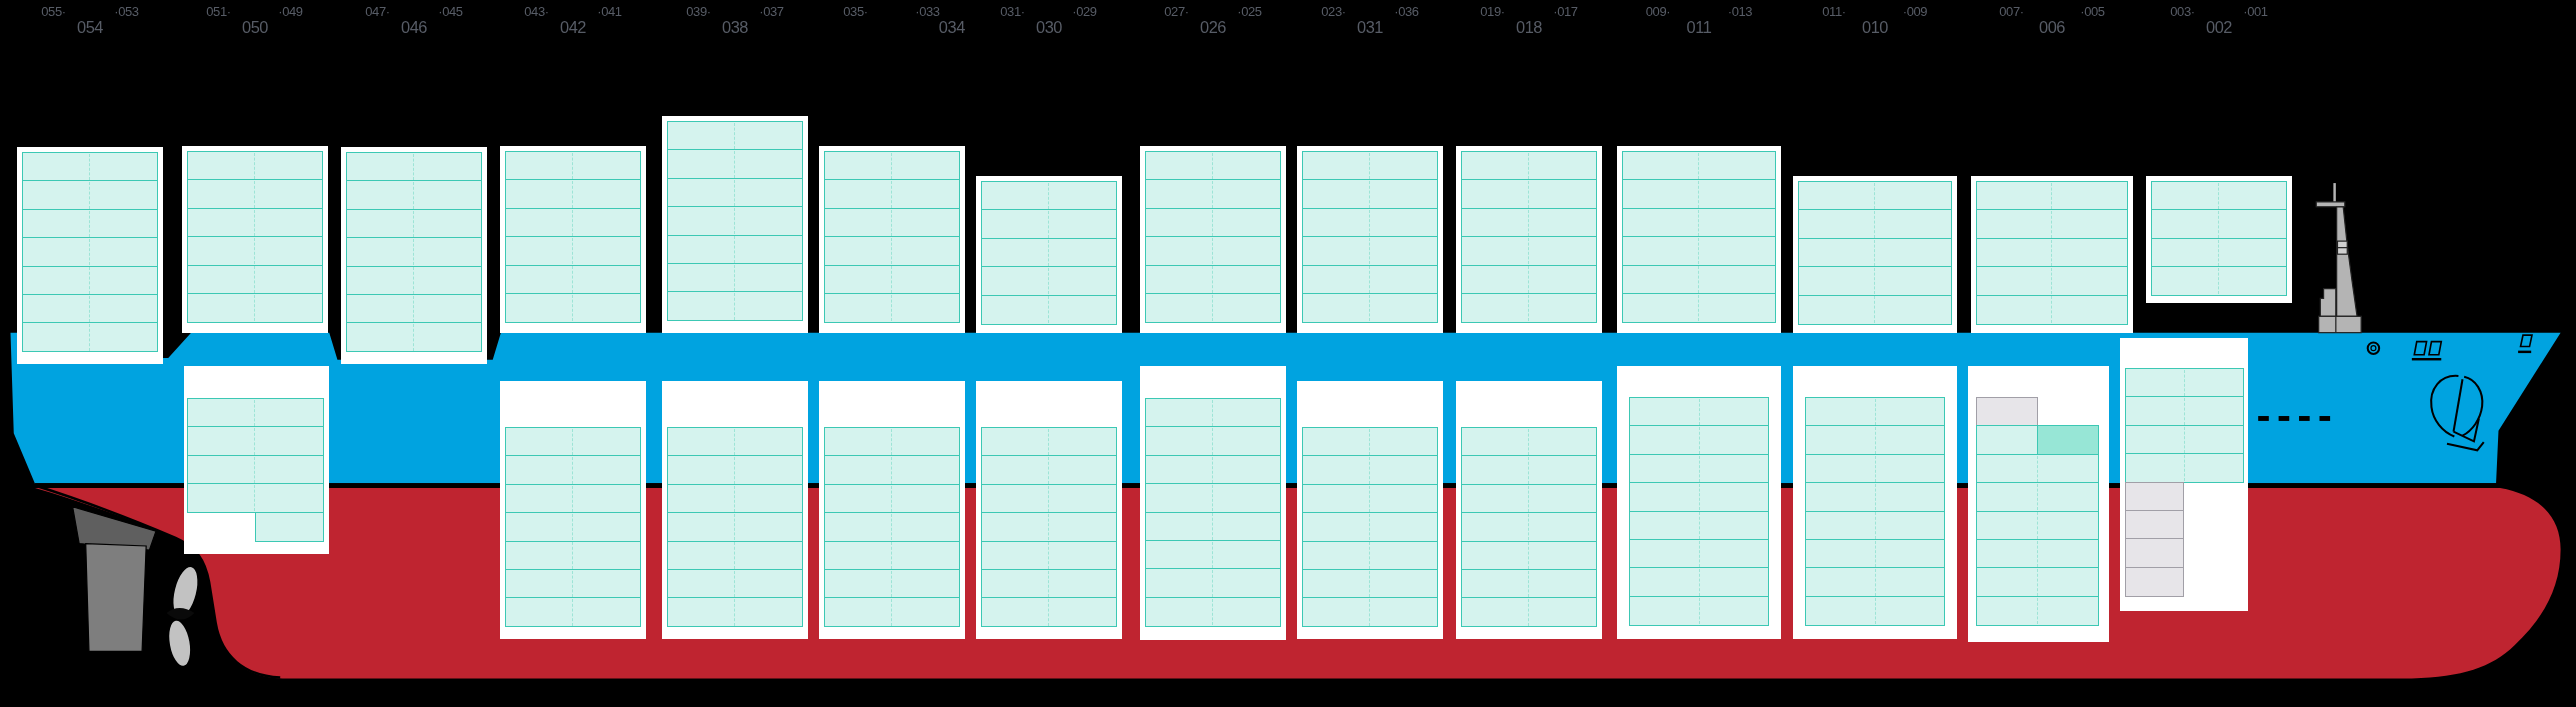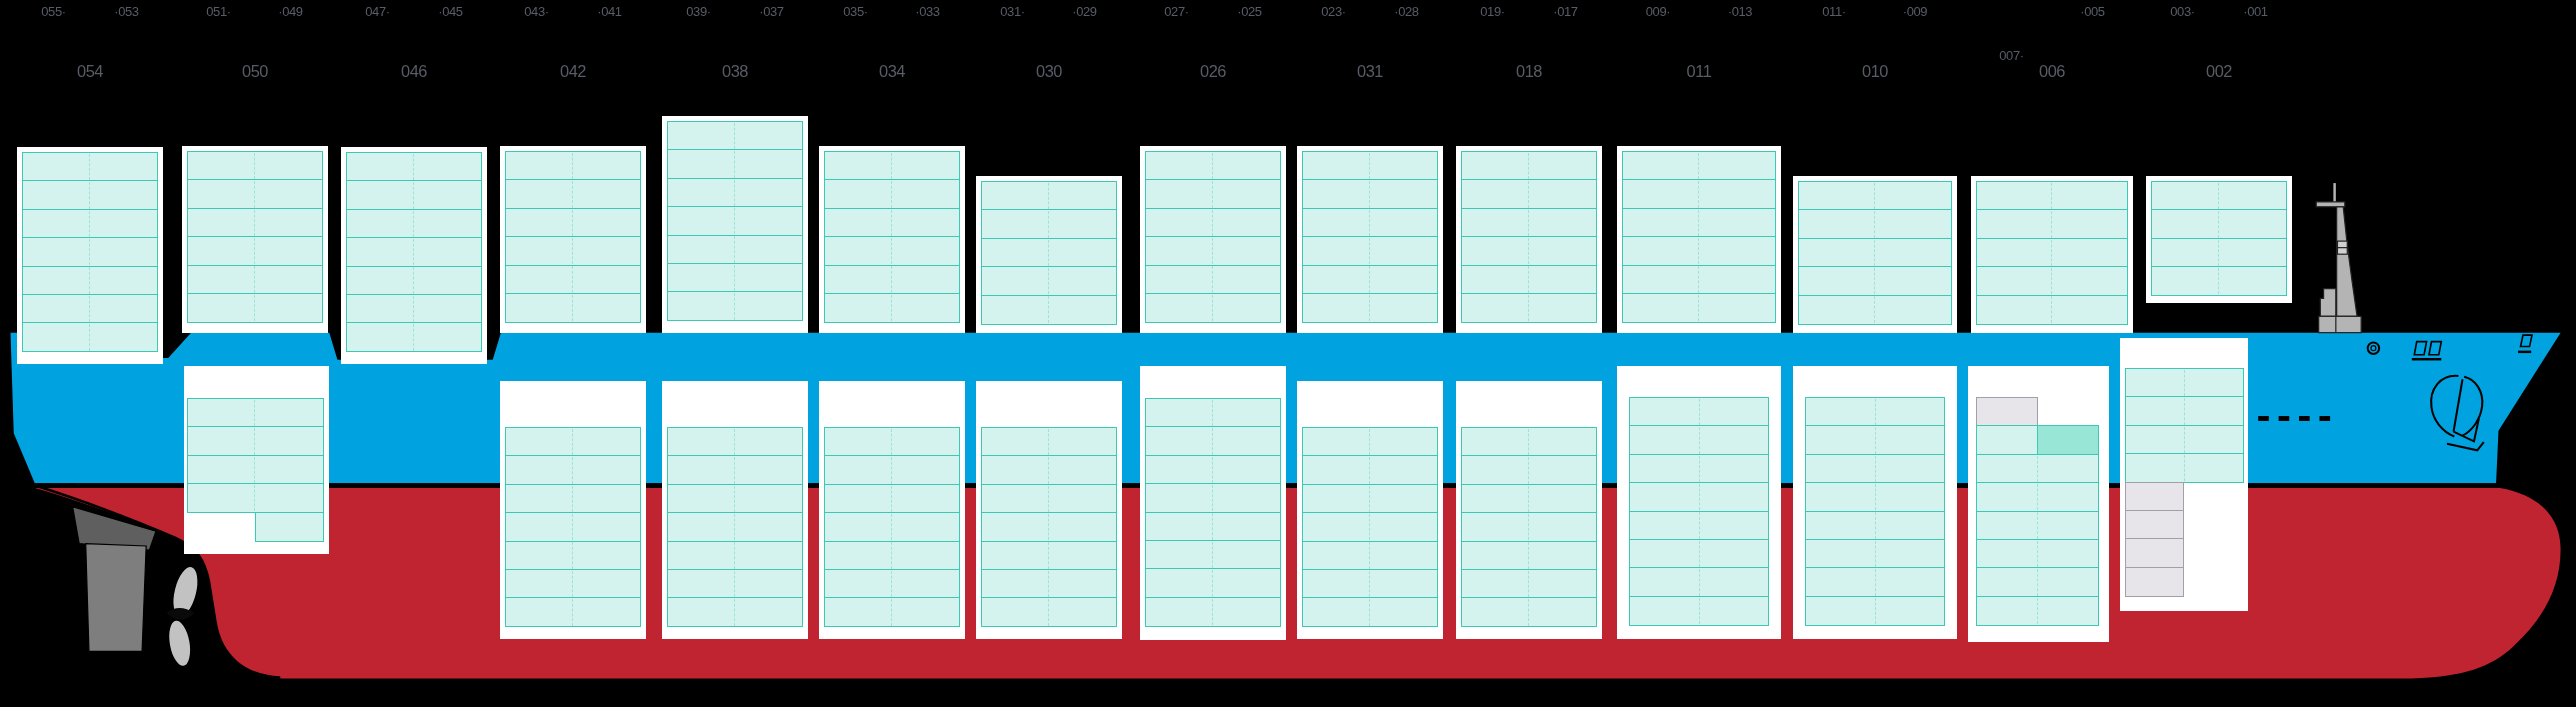--- a/index.html
+++ b/index.html
@@ -3,21 +3,21 @@
 <meta charset="utf-8">
 <style>
   html,body{margin:0;padding:0;background:#000;}
   #canvas{position:relative;width:2576px;height:707px;background:var(--bg,#000);overflow:hidden;
           font-family:"Liberation Sans", sans-serif;}
   #hull-art{position:absolute;left:0;top:0;}
   .layer{position:absolute;left:0;top:0;width:100%;height:100%;}
   
   .lbl{position:absolute;color:var(--label);text-align:center;letter-spacing:-0.4px;}
   .lbl.small{font-size:13px;top:4.1px;}
-  .lbl.big{font-size:16.4px;top:18px;margin-top:44px;}
+  .lbl.big{font-size:16.4px;top:18px;}
   
   .stack,.hold{position:absolute;background:var(--hold-bg);}
   .cells{position:absolute;}
   .row{height:30px;box-sizing:border-box;border:1.6px solid var(--c-border);background:var(--c-fill);position:relative;}
   .row + .row{margin-top:-1.6px;}
   .row.full::after{content:"";position:absolute;left:50%;top:0.8px;bottom:0.8px;border-left:1.6px dashed var(--c-divider);margin-left:-0.8px;}
   .row.rh{width:50%;margin-left:50%;}
   .row.gl{width:50%;margin-left:0;background:var(--g-fill);border-color:var(--g-border);}
   .row.sp{border:none;background:transparent;display:flex;}
   .row.sp .h{flex:1;box-sizing:border-box;border:1.6px solid var(--c-border);}
@@ -387,40 +387,40 @@
       <div class="lbl small" style="left: 414px; width: 73px;">·045</div>
       <div class="lbl big" style="left: 341px; width: 146px;">046</div>
       <div class="lbl small" style="left: 500px; width: 73px;">043·</div>
       <div class="lbl small" style="left: 573px; width: 73px;">·041</div>
       <div class="lbl big" style="left: 500px; width: 146px;">042</div>
       <div class="lbl small" style="left: 662px; width: 73px;">039·</div>
       <div class="lbl small" style="left: 735px; width: 73px;">·037</div>
       <div class="lbl big" style="left: 662px; width: 146px;">038</div>
       <div class="lbl small" style="left: 819px; width: 73px;">035·</div>
       <div class="lbl small" style="left: 891px; width: 73px;">·033</div>
-      <div class="lbl big" style="left: 819px; width: 146px;">034</div>
+      <div class="lbl big" style="left: 819px; width: 146px; text-align: right;">034</div>
       <div class="lbl small" style="left: 976px; width: 73px;">031·</div>
       <div class="lbl small" style="left: 1048px; width: 73px;">·029</div>
       <div class="lbl big" style="left: 976px; width: 146px;">030</div>
       <div class="lbl small" style="left: 1140px; width: 73px;">027·</div>
       <div class="lbl small" style="left: 1213px; width: 73px;">·025</div>
       <div class="lbl big" style="left: 1140px; width: 146px;">026</div>
       <div class="lbl small" style="left: 1297px; width: 73px;">023·</div>
-      <div class="lbl small" style="left: 1370px; width: 73px;">·028</div>
+      <div class="lbl small" style="left: 1370px; width: 73px;">·036</div>
       <div class="lbl big" style="left: 1297px; width: 146px;">031</div>
       <div class="lbl small" style="left: 1456px; width: 73px;">019·</div>
       <div class="lbl small" style="left: 1529px; width: 73px;">·017</div>
       <div class="lbl big" style="left: 1456px; width: 146px;">018</div>
       <div class="lbl small" style="left: 1617px; width: 82px;">009·</div>
       <div class="lbl small" style="left: 1699px; width: 82px;">·013</div>
       <div class="lbl big" style="left: 1617px; width: 164px;">011</div>
       <div class="lbl small" style="left: 1793px; width: 82px;">011·</div>
       <div class="lbl small" style="left: 1874px; width: 82px;">·009</div>
       <div class="lbl big" style="left: 1793px; width: 164px;">010</div>
-      <div class="lbl small" style="left: 1971px; width: 81px; margin-top: 44px;">007·</div>
+      <div class="lbl small" style="left: 1971px; width: 81px;">007·</div>
       <div class="lbl small" style="left: 2052px; width: 81px;">·005</div>
       <div class="lbl big" style="left: 1971px; width: 162px;">006</div>
       <div class="lbl small" style="left: 2146px; width: 73px;">003·</div>
       <div class="lbl small" style="left: 2219px; width: 73px;">·001</div>
       <div class="lbl big" style="left: 2146px; width: 146px;">002</div>
     </div>
 
 </div>
 
 

